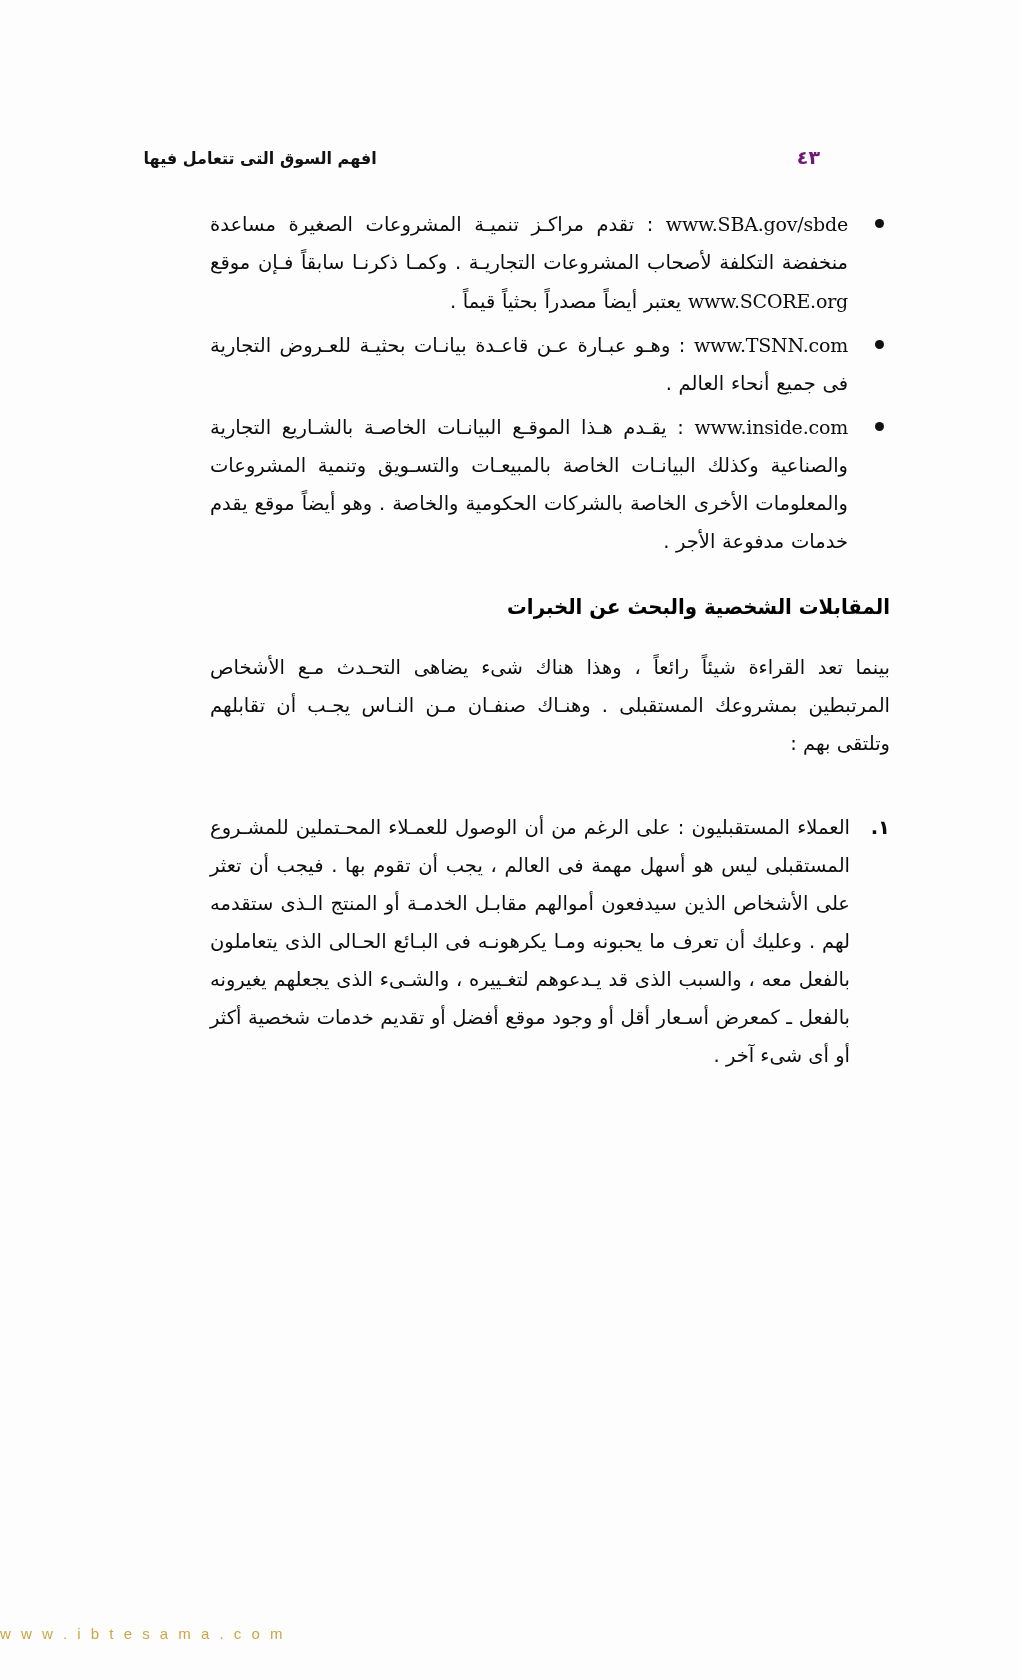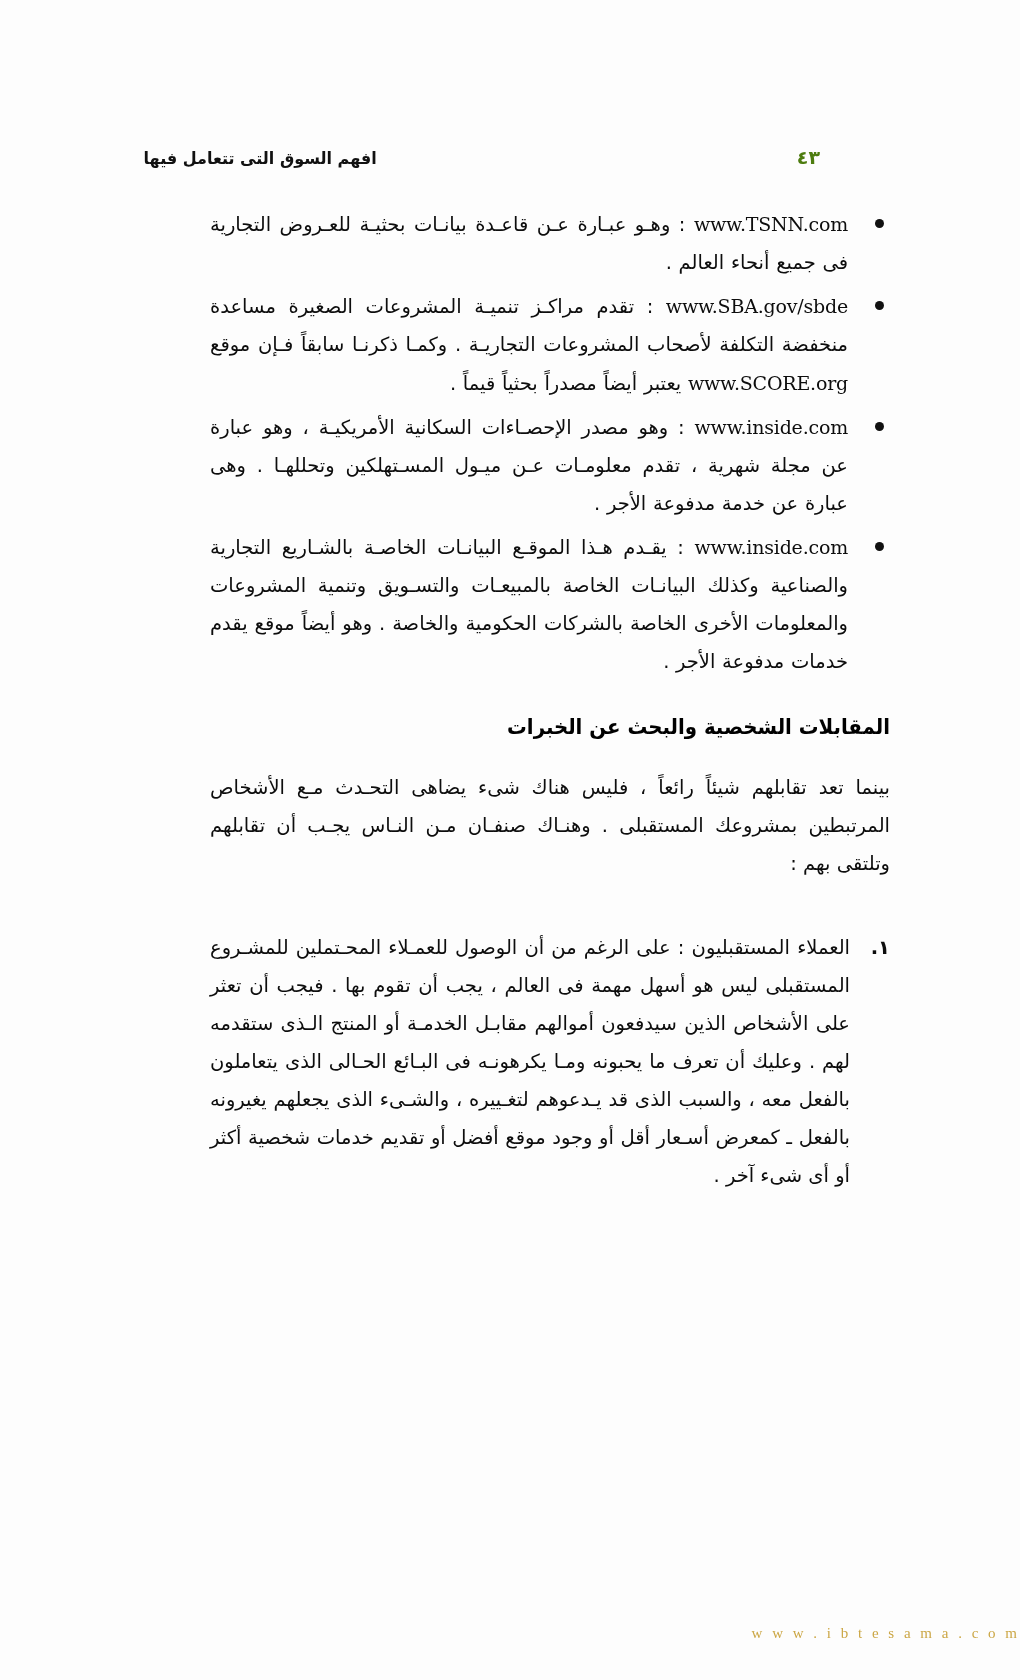--- a/index.html
+++ b/index.html
@@ -39,21 +39,21 @@
     font-weight: 700;
     letter-spacing: 0px;
     color: #111;
     direction: rtl;
     white-space: nowrap;
     transform: scaleX(0.97);
   }
   .runhead-folio {
     font-size: 19px;
     font-weight: 700;
-    color: #4d7c0f;
+    color: #701a75;
     direction: rtl;
     letter-spacing: 1px;
   }
 
   
   .content {
     position: absolute;
     top: 205px;
     right: 130px;
     width: 680px;
@@ -142,71 +142,67 @@
     font-weight: 700;
     line-height: 38px;
   }
 
   
   .watermark {
     position: absolute;
     left: 0;
     right: 0;
     bottom: 38px;
-    text-align: right;
+    text-align: left;
     direction: ltr;
-    font-family: Liberation Serif, serif;
+    font-family: Liberation Sans, sans-serif;
     font-size: 15px;
     letter-spacing: 3px;
     color: #c9a23c;
     opacity: 0.95;
   }
 </style>
 </head>
 <body>
 
 <div class="page">
 
   <div class="runhead">
     <div class="runhead-title">افهم السوق التى تتعامل فيها</div>
     <div class="runhead-folio">٤٣</div>
   </div>
 
   <div class="content">
 
     <ul class="bullet-list">
-
-      <li class="bullet-item">
-        <span class="dot"></span>
-        <span class="url">www.TSNN.com</span><span> : وهـو عبـارة عـن قاعـدة بيانـات بحثيـة للعـروض التجارية فى جميع أنحاء العالم .</span>
-      </li>
 
       <li class="bullet-item">
         <span class="dot"></span>
         <span class="url">www.SBA.gov/sbde</span><span> : تقدم مراكـز تنميـة المشروعات الصغيرة مساعدة منخفضة التكلفة لأصحاب المشروعات التجاريـة . وكمـا ذكرنـا سابقاً فـإن موقع</span>
         <span class="url">www.SCORE.org</span>
         <span>يعتبر أيضاً مصدراً بحثياً قيماً .</span>
       </li>
 
       <li class="bullet-item">
         <span class="dot"></span>
-        <span class="url">www.inside.com</span><span> : وهو مصدر الإحصـاءات السكانية الأمريكيـة ، وهو عبارة عن مجلة شهرية ، تقدم معلومـات عـن ميـول المسـتهلكين وتحللهـا . وهى عبارة عن خدمة مدفوعة الأجر .</span>
-      </li>
+        <span class="url">www.TSNN.com</span><span> : وهـو عبـارة عـن قاعـدة بيانـات بحثيـة للعـروض التجارية فى جميع أنحاء العالم .</span>
+      </li>
+
 
       <li class="bullet-item">
         <span class="dot"></span>
         <span class="url">www.inside.com</span><span> : يقـدم هـذا الموقـع البيانـات الخاصـة بالشـاريع التجارية والصناعية وكذلك البيانـات الخاصة بالمبيعـات والتسـويق وتنمية المشروعات والمعلومات الأخرى الخاصة بالشركات الحكومية والخاصة . وهو أيضاً موقع يقدم خدمات مدفوعة الأجر .</span>
       </li>
 
 
     </ul>
 
     <h2 class="section-heading">المقابلات الشخصية والبحث عن الخبرات</h2>
 
-    <p class="intro-para">بينما تعد تقابلهم شيئاً رائعاً ، فليس هناك شىء يضاهى التحـدث مـع الأشخاص المرتبطين بمشروعك المستقبلى . وهنـاك صنفـان مـن النـاس يجـب أن تقابلهم وتلتقى بهم :</p>
+    <p class="intro-para">بينما تعد القراءة شيئاً رائعاً ، وهذا هناك شىء يضاهى التحـدث مـع الأشخاص المرتبطين بمشروعك المستقبلى . وهنـاك صنفـان مـن النـاس يجـب أن تقابلهم وتلتقى بهم :</p>
 
     <ol class="numbered-list">
       <li class="numbered-item">
         <span class="num">١.</span>
         <span>العملاء المستقبليون : على الرغم من أن الوصول للعمـلاء المحـتملين للمشـروع المستقبلى ليس هو أسهل مهمة فى العالم ، يجب أن تقوم بها . فيجب أن تعثر على الأشخاص الذين سيدفعون أموالهم مقابـل الخدمـة أو المنتج الـذى ستقدمه لهم . وعليك أن تعرف ما يحبونه ومـا يكرهونـه فى البـائع الحـالى الذى يتعاملون بالفعل معه ، والسبب الذى قد يـدعوهم لتغـييره ، والشـىء الذى يجعلهم يغيرونه بالفعل ـ كمعرض أسـعار أقل أو وجود موقع أفضل أو تقديم خدمات شخصية أكثر أو أى شىء آخر .</span>
       </li>
     </ol>
 
   </div>
 

